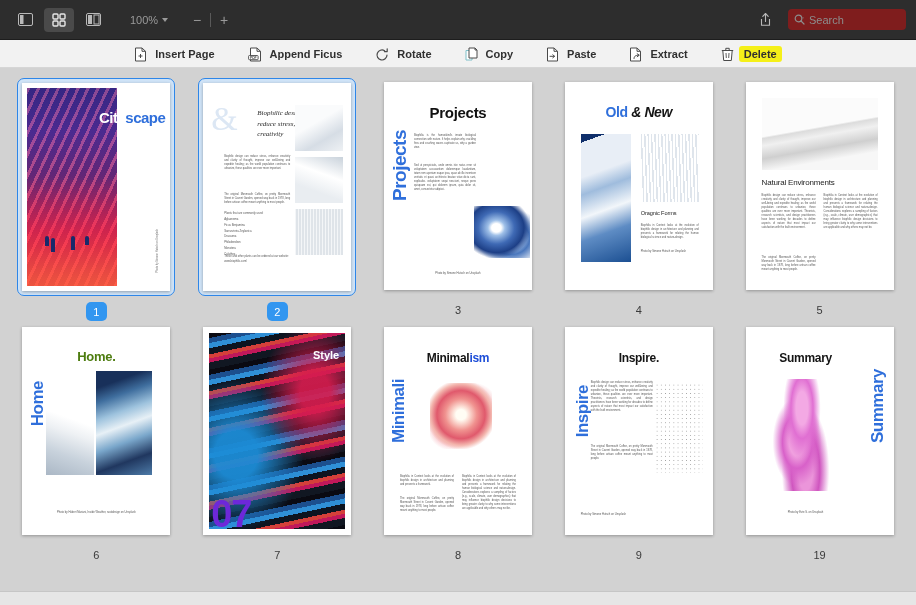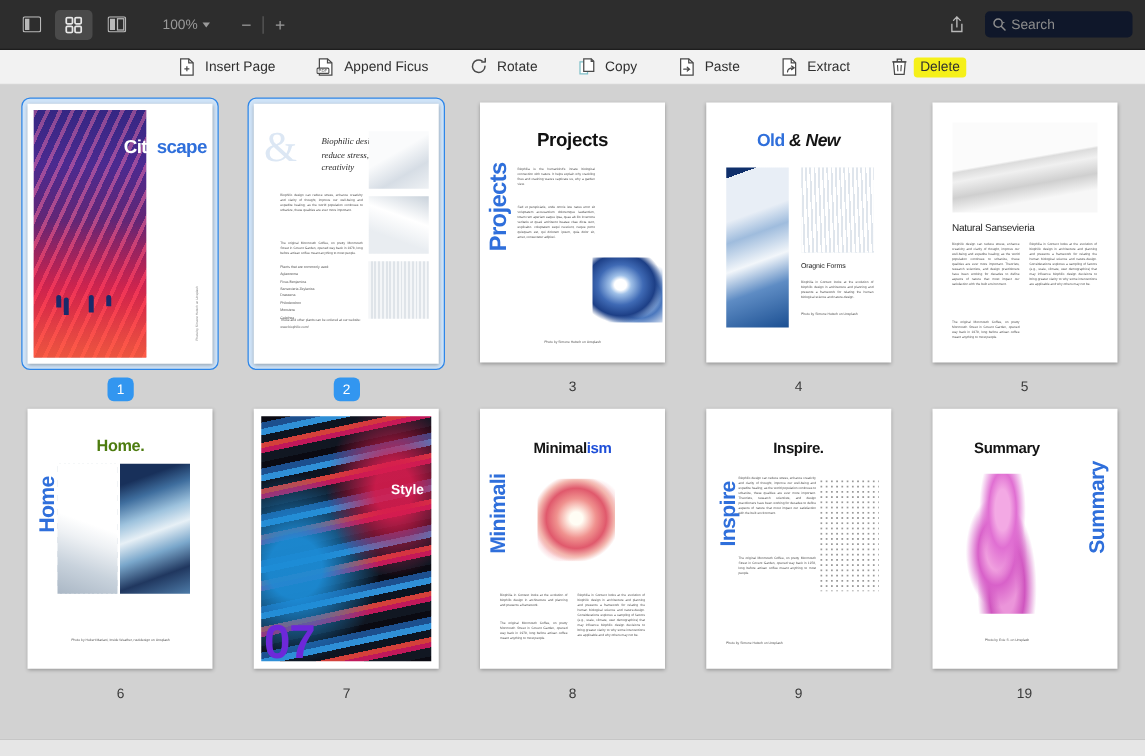--- a/index.html
+++ b/index.html
@@ -32,34 +32,34 @@
   }
   .chev { width: 0; height: 0; border-left: 3.5px solid transparent;
           border-right: 3.5px solid transparent; border-top: 4px solid #9a9a9a; }
   .stepper { display: flex; align-items: center; margin-left: 10px; color: #9a9a9a; }
   .stepper .sbtn { width: 26px; height: 22px; display: flex; align-items: center;
                    justify-content: center; font-size: 14px; }
   .sdiv { width: 1px; height: 14px; background: #5a5a5a; }
   .tb-spacer { flex: 1; }
   .tb-right { display: flex; align-items: center; gap: 8px; }
   .search-box {
-    width: 118px; height: 21px; background: #0f172a; border-radius: 4px;
+    width: 118px; height: 21px; background: #7f1d1d; border-radius: 4px;
     display: flex; align-items: center; padding: 0 6px; gap: 4px;
   }
   .search-ph { color: #8d8d8d; font-size: 11px; }
 
   
   .toolbar2 {
     height: 28px; flex: 0 0 28px; background: #f2f2f2;
     border-bottom: 1px solid #d6d6d6;
     display: flex; align-items: center; justify-content: center; gap: 30px;
   }
   .tool {
-    display: flex; align-items: flex-start; gap: 5px;
-    font-size: 11px; color: #303030; position: relative;
+    display: flex; align-items: flex-end; gap: 5px;
+    font-size: 11px; color: #303030; position: relative; font-weight: bold;
   }
   .tool .glyph { display: flex; align-items: center; }
   .tool-label { position: relative; z-index: 2; padding: 2px 3px; }
   .tool.highlight .tool-label { background: #f5f019; border-radius: 3px; padding: 2px 5px; }
 
   
   .grid-area { flex: 1; background: #d2d2d2; padding: 10px 6px 4px 6px;
                display: flex; flex-direction: column; }
   .row { display: flex; justify-content: space-around; align-items: flex-start; }
   .row.row1 { margin-bottom: 2px; }
@@ -183,21 +183,21 @@
   .p7 { background: #ffffff; }
   .p7-img { position: absolute; left: 6px; top: 6px; right: 6px; bottom: 6px;
     background:
       radial-gradient(ellipse at 78% 30%, rgba(214,28,78,.92) 0 10%, rgba(0,0,0,0) 36%),
       radial-gradient(ellipse at 20% 62%, rgba(28,140,214,.95) 0 14%, rgba(0,0,0,0) 44%),
       repeating-linear-gradient(168deg,
         #0a0a12 0 5px, #1c4f8e 5px 10px, #2f8fd6 10px 15px, #0d1420 15px 21px,
         #d4403a 21px 25px, #c0185a 25px 29px, #111722 29px 36px);
   }
   .p7-ttl { position: absolute; right: 12px; top: 22px; color: #fff;
-            font-size: 11px; font-weight: bold; margin-top: 37px; }
+            font-size: 11px; font-weight: bold; }
   .p7-num { position: absolute; left: 8px; bottom: 2px; color: #6d28d9;
             font-size: 38px; font-weight: bold; letter-spacing: -1px; line-height: 1; }
 
   
   .p8-ttl { position: absolute; left: 0; right: 0; top: 24px; text-align: center;
             font-size: 12px; letter-spacing: -.3px; }
   .p8-ttl .a { color: #141414; font-weight: bold; }
   .p8-ttl .b { color: #1d4ed8; font-weight: bold; }
   .p8-vert { left: 5px; top: 52px; font-size: 17px; }
   .p8-flower { position: absolute; left: 46px; top: 56px; width: 62px; height: 66px;
@@ -456,21 +456,21 @@
 on Unsplash</div>
           </div>
         </div>
         <div class="pnum">4</div>
       </div>
 
       <div class="cell">
         <div class="thumb-wrap">
           <div class="page">
             <div class="p5-img"></div>
-            <div class="p5-ttl">Natural Sansevieria</div>
+            <div class="p5-ttl">Natural Environments</div>
             <div class="p5-c1 body-txt">Biophilic design can reduce stress, enhance creativity and clarity of thought, improve our well-being and expedite healing; as the world population continues to urbanize, these qualities are ever more important. Theorists, research scientists, and design practitioners have been working for decades to define aspects of nature that most impact our satisfaction with the built environment.</div>
             <div class="p5-c1 body-txt" style="top:174px;">The original Monmouth Coffee, on pretty Monmouth Street in Covent Garden, opened way back in 1978, long before artisan coffee meant anything to most people.</div>
             <div class="p5-c2 body-txt">Biophilia in Context looks at the evolution of biophilic design in architecture and planning and presents a framework for relating the human biological science and nature-design. Considerations explores a sampling of factors (e.g., scale, climate, user demographics) that may influence biophilic design decisions to bring greater clarity to why some interventions are applicable and why others may not be.</div>
           </div>
         </div>
         <div class="pnum">5</div>
       </div>
     </div>
 
     <div class="row row2">

